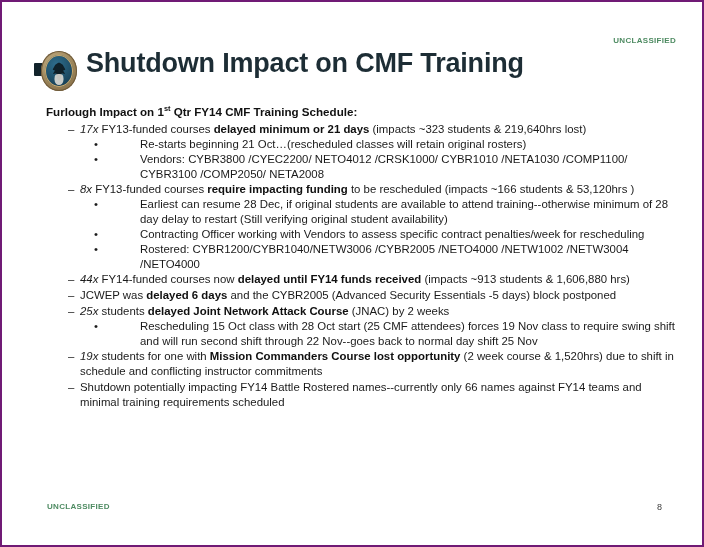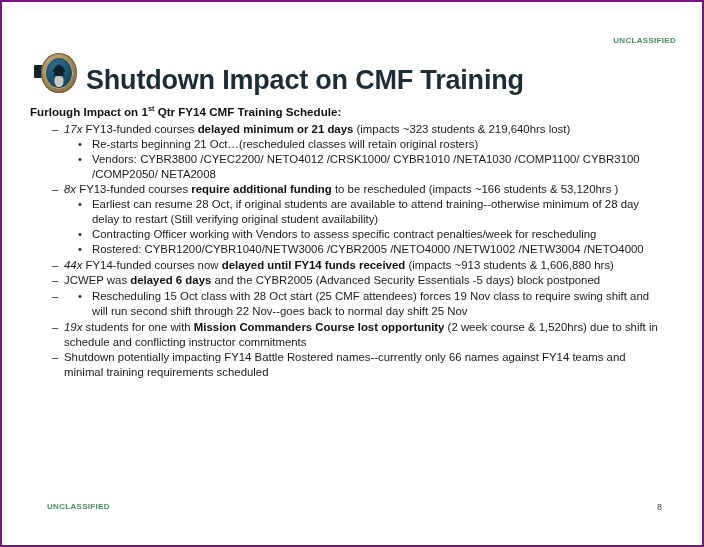--- a/index.html
+++ b/index.html
@@ -49,21 +49,21 @@
   }
 
   
   .title-row {
     position: absolute;
     left: 32px;
     top: 48px;
     right: 40px;
     height: 44px;
     display: flex;
-    align-items: flex-end;
+    align-items: flex-start;
   }
   .seal {
     position: relative;
     width: 44px;
     height: 42px;
     flex: 0 0 auto;
     margin-right: 8px;
   }
   .seal .tab {
     position: absolute;
@@ -124,21 +124,21 @@
     font-weight: 700;
     color: #1d2d35;
     letter-spacing: -0.2px;
     white-space: nowrap;
     line-height: 1;
   }
 
   
   .body {
     position: absolute;
-    left: 24px;
+    left: 40px;
     top: 102px;
     width: 640px;
     font-size: 11.4px;
     color: #1a1a1a;
     line-height: 1.30;
   }
   .lead {
     font-weight: 700;
     font-size: 11.6px;
     color: #111111;
@@ -187,20 +187,21 @@
   ul.lvl2 > li > .marker {
     position: absolute;
     left: 14px;
     top: 0;
     font-size: 11.4px;
     line-height: 1.30;
     color: #1a1a1a;
   }
   ul.lvl2 > li > .text {
     display: block;
+    margin-left: 32px;
   }
 
   b, strong { font-weight: 700; color: #0f0f0f; }
   .bi { font-weight: 400; font-style: italic; }
 </style>
 </head>
 <body>
 
 <div class="slide">
 
@@ -234,25 +235,25 @@
               <span class="text">Re-starts  beginning 21 Oct…(rescheduled classes will retain original rosters)</span>
             </li>
             <li>
               <span class="marker">•</span>
               <span class="text">Vendors:  CYBR3800 /CYEC2200/ NETO4012 /CRSK1000/ CYBR1010 /NETA1030 /COMP1100/ CYBR3100 /COMP2050/ NETA2008</span>
             </li>
           </ul>
         </li>
         <li>
           <span class="marker">–</span>
-          <span class="text"><span class="bi">8x</span><span> FY13-funded courses </span><strong>require additional funding</strong><span> to be rescheduled (impacts ~166 students &amp; 53,120hrs )</span></span>
+          <span class="text"><span class="bi">8x</span><span> FY13-funded courses </span><strong>require impacting funding</strong><span> to be rescheduled (impacts ~166 students &amp; 53,120hrs )</span></span>
           <ul class="lvl2">
             <li>
               <span class="marker">•</span>
-              <span class="text">Earliest can resume 28 Oct, if original students are available to attend training--otherwise minimum of 28 day delay to restart (Still verifying original student availability)</span>
+              <span class="text">Earliest can resume 28 Dec, if original students are available to attend training--otherwise minimum of 28 day delay to restart (Still verifying original student availability)</span>
             </li>
             <li>
               <span class="marker">•</span>
               <span class="text">Contracting Officer working with Vendors to assess specific contract penalties/week for rescheduling</span>
             </li>
             <li>
               <span class="marker">•</span>
               <span class="text">Rostered:  CYBR1200/CYBR1040/NETW3006 /CYBR2005 /NETO4000 /NETW1002 /NETW3004 /NETO4000</span>
             </li>
           </ul>
@@ -260,20 +261,21 @@
         <li>
           <span class="marker">–</span>
           <span class="text"><span class="bi">44x</span><span> FY14-funded courses now </span><strong>delayed until FY14 funds received</strong><span> (impacts ~913 students &amp; 1,606,880 hrs)</span></span>
         </li>
         <li>
           <span class="marker">–</span>
           <span class="text"><span>JCWEP was </span><strong>delayed 6 days</strong><span> and the CYBR2005 (Advanced Security Essentials -5 days) block postponed</span></span>
         </li>
         <li>
           <span class="marker">–</span>
+          <span class="text"><span class="bi">25x</span><span> students </span><strong>delayed Joint Network Attack Course</strong><span> (JNAC) by 2 weeks</span></span>
           <ul class="lvl2">
             <li>
               <span class="marker">•</span>
               <span class="text">Rescheduling 15 Oct class with 28 Oct start (25 CMF attendees) forces 19 Nov class to require swing shift and will run second shift through 22 Nov--goes back to normal day shift 25 Nov</span>
             </li>
           </ul>
         </li>
         <li>
           <span class="marker">–</span>
           <span class="text"><span class="bi">19x</span><span> students for one with </span><strong>Mission Commanders Course lost opportunity</strong><span> (2 week course &amp; 1,520hrs) due to shift in schedule and conflicting instructor commitments</span></span>

